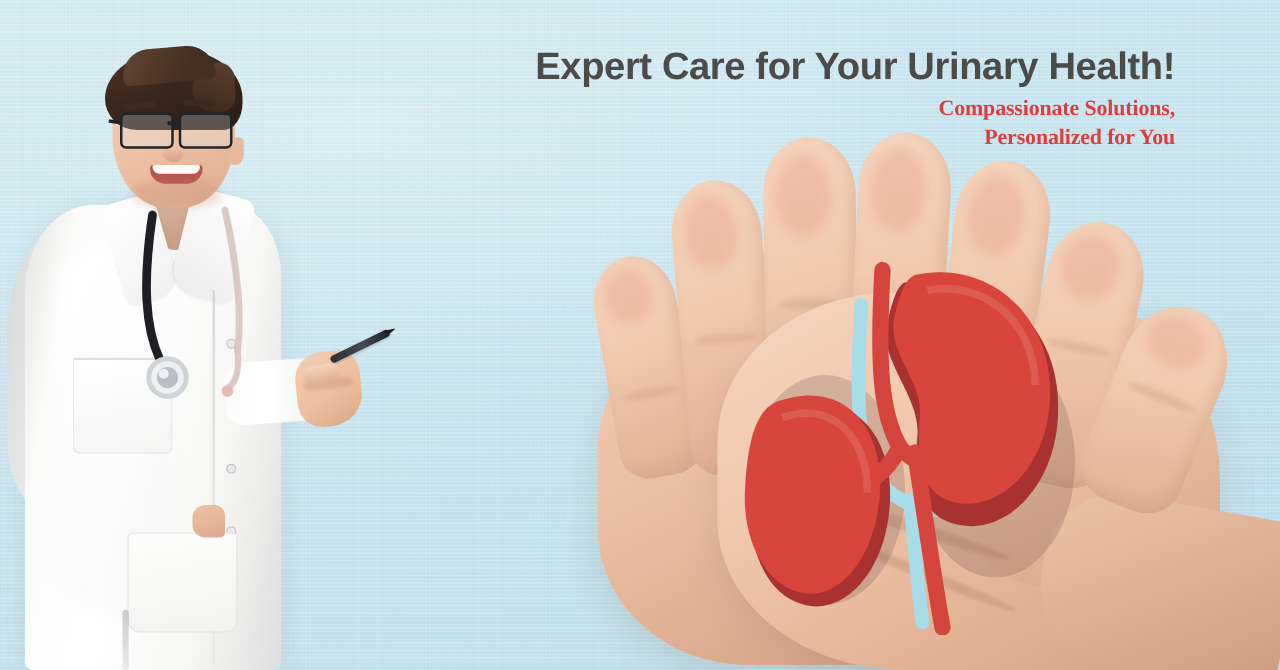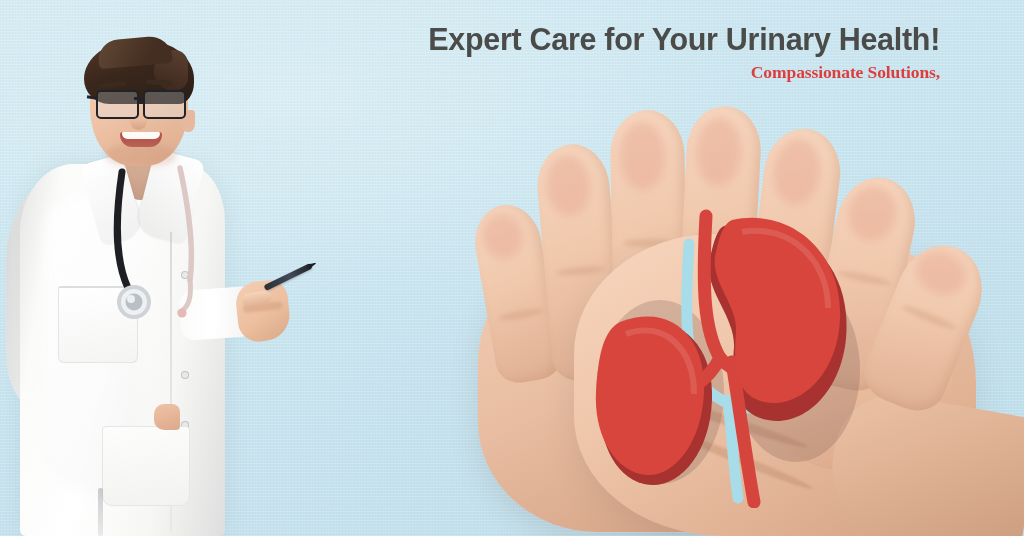--- a/index.html
+++ b/index.html
@@ -34,21 +34,21 @@
     opacity: .33;
     background-image:
       repeating-linear-gradient(0deg, rgba(255,255,255,.5) 0 1px, rgba(0,0,0,0) 1px 3px),
       repeating-linear-gradient(90deg, rgba(0,0,0,.035) 0 1px, rgba(0,0,0,0) 1px 3px);
   }
 
   
   .text-block {
     position: absolute;
     left: 420px;
-    top: 22px;
+    top: 36px;
     width: 520px;
     text-align: right;
     z-index: 40;
   }
   .headline {
     margin: 0;
     font-size: 30.5px;
     line-height: 34px;
     font-weight: bold;
     letter-spacing: -0.3px;
@@ -689,16 +689,17 @@
         <path d="M160 30 C206 22, 246 56, 246 106" stroke="#fff" stroke-width="6" fill="none"></path>
         <path d="M44 132 C84 118, 112 148, 112 192" stroke="#fff" stroke-width="6" fill="none"></path>
       </g>
     </svg>
   </div>
 
   <div class="text-block">
     <h1 class="headline">Expert Care for Your Urinary Health!</h1>
     <p class="subline">
       <span>Compassionate Solutions,</span>
+      <span>Personalized for You</span>
     </p>
   </div>
 
 </div>
 
 </body></html>

